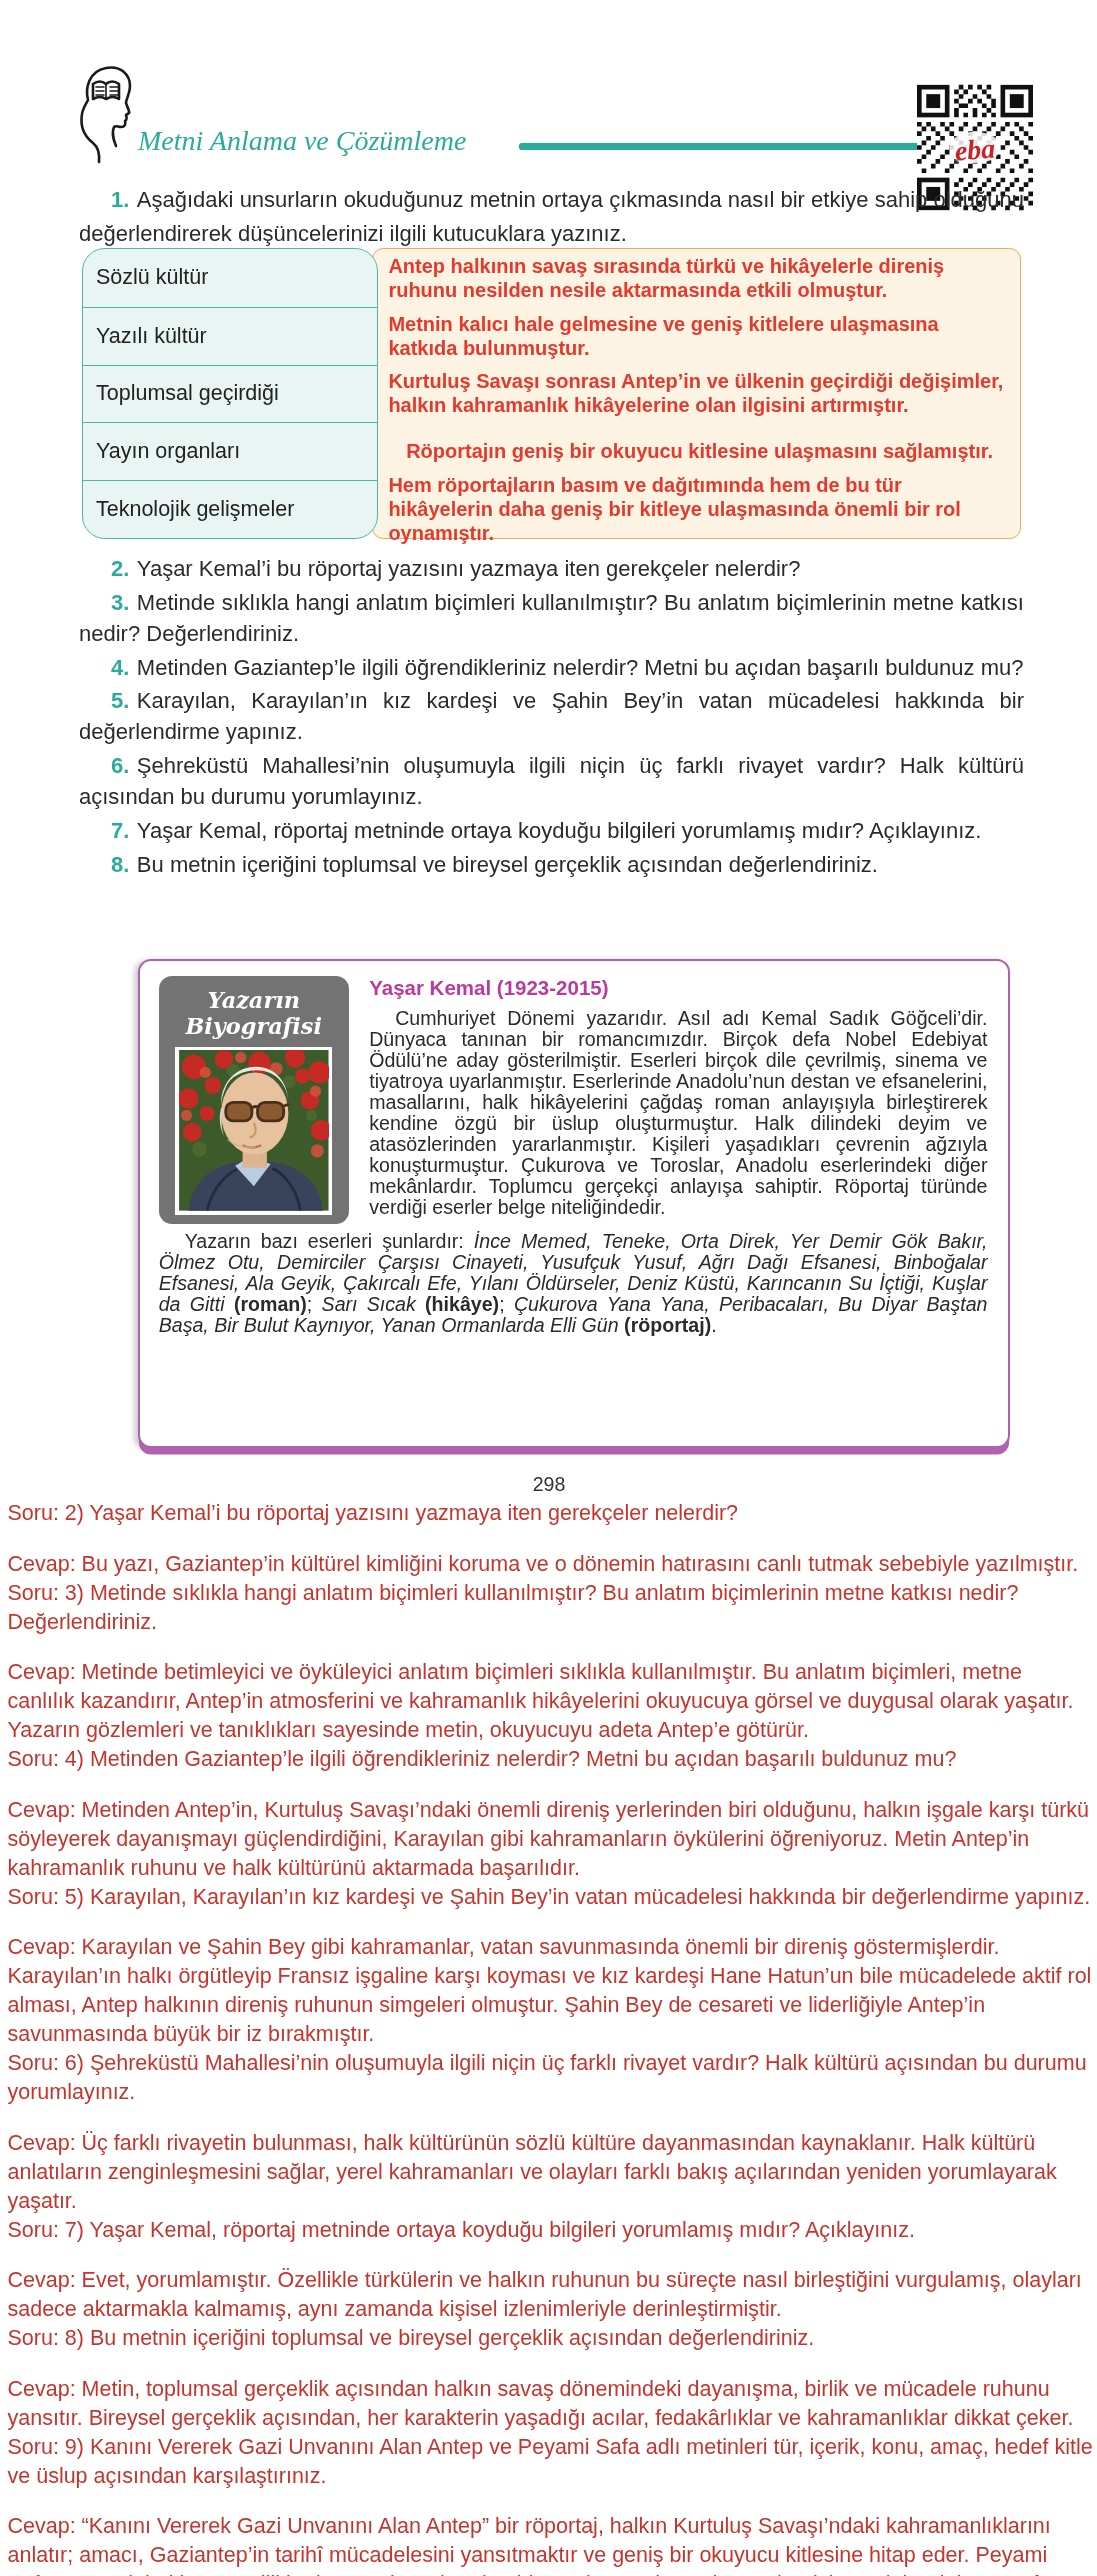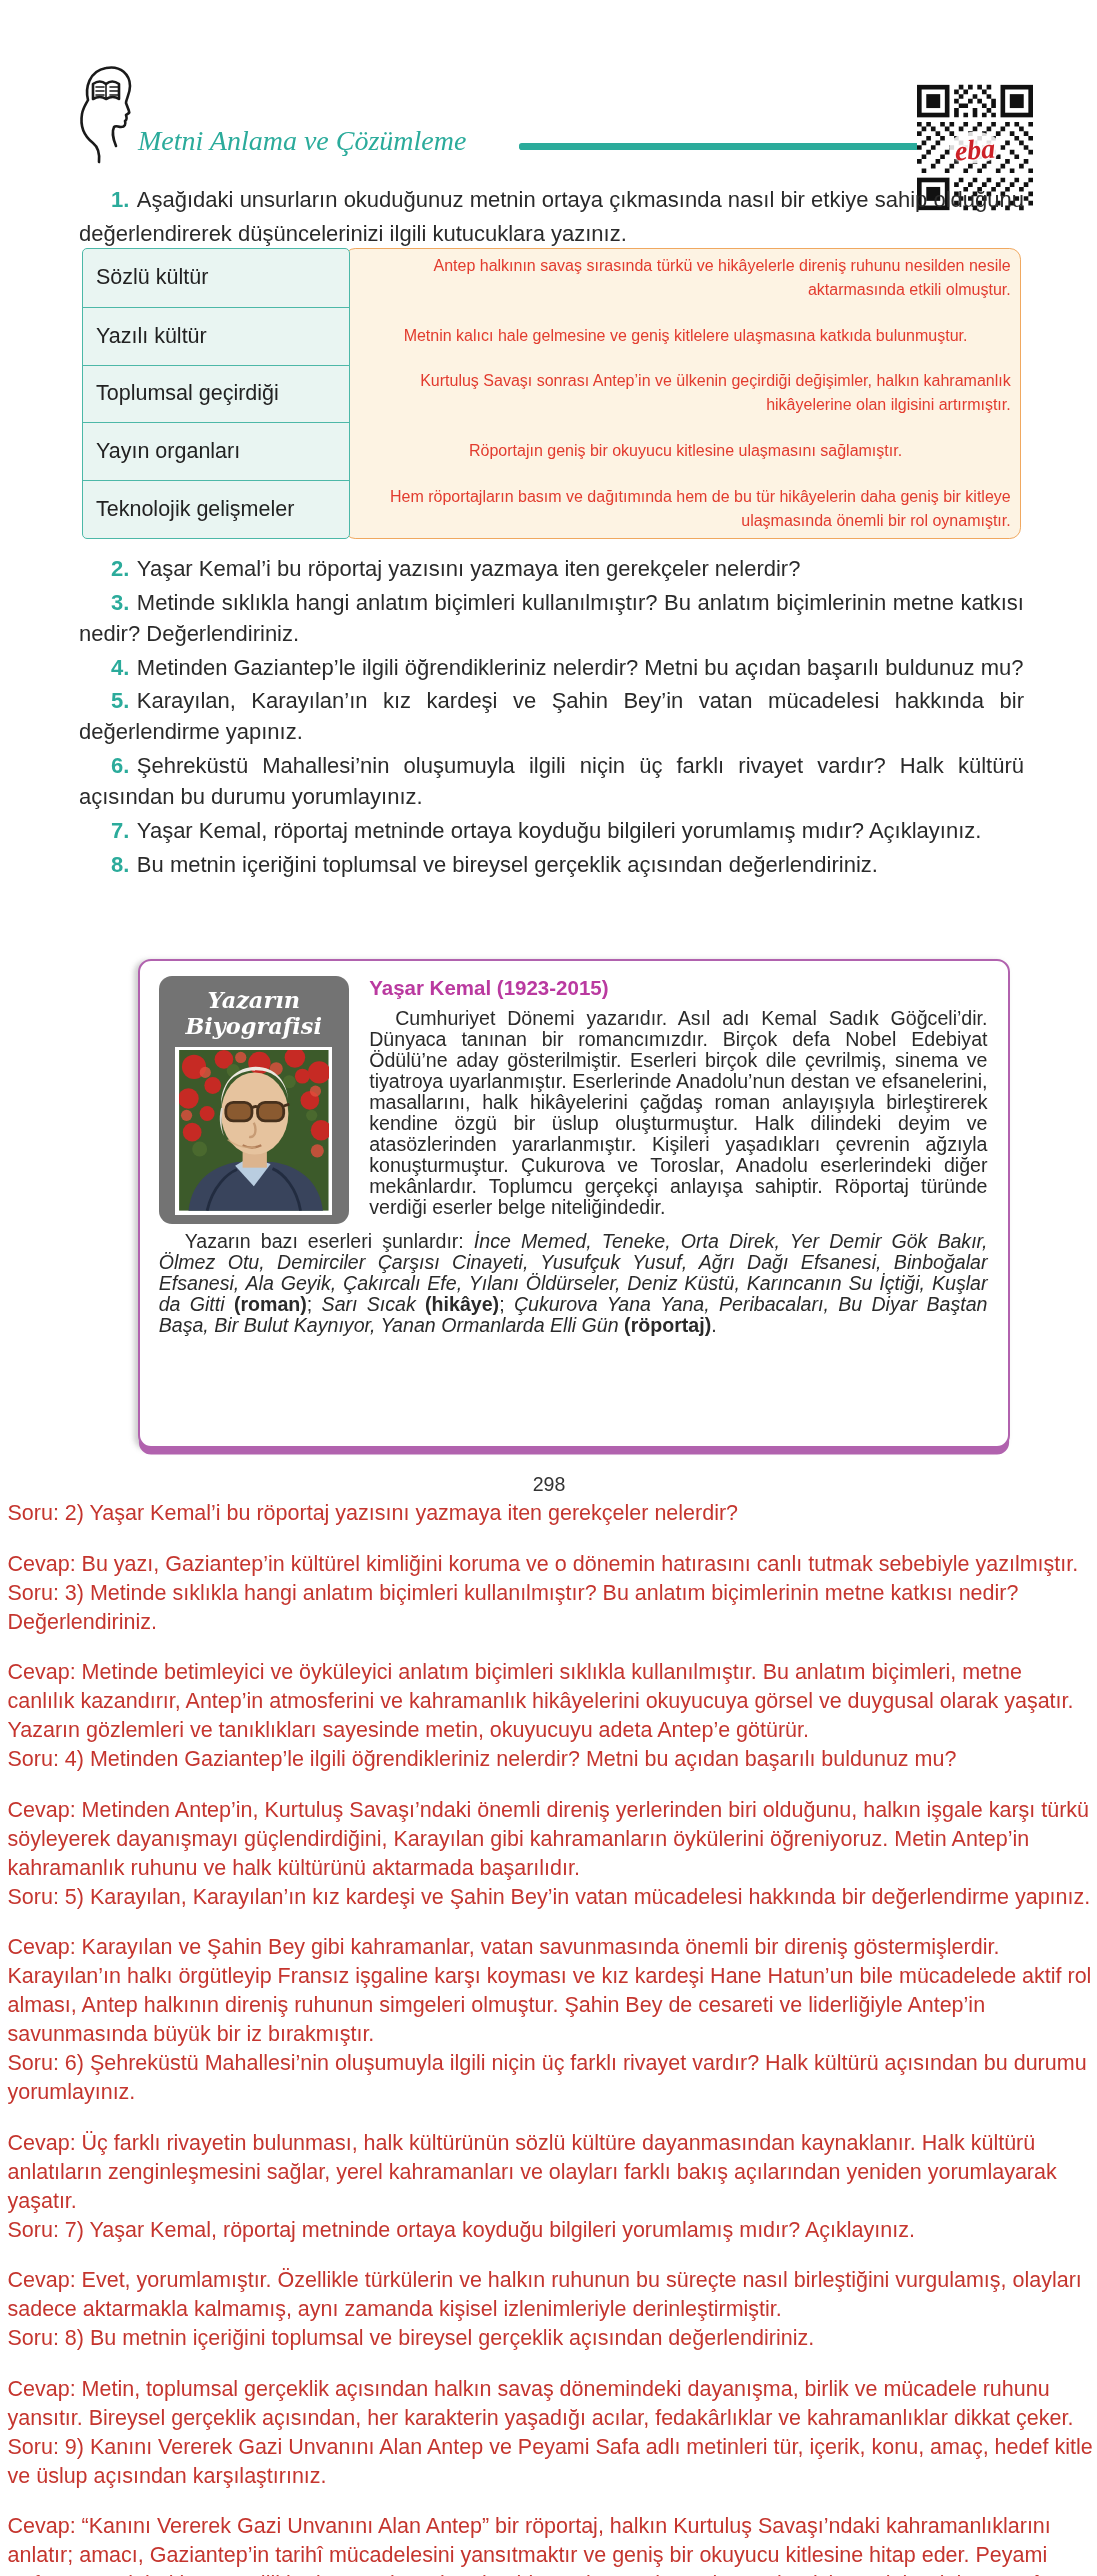--- a/index.html
+++ b/index.html
@@ -15,26 +15,26 @@
   .qr svg { width: 100%; height: 100%; }
   .qr .eba { position: absolute; left: 50%; top: 52%; transform: translate(-50%, -50%) rotate(-4deg);
              font-family: "Liberation Serif", serif; font-style: italic; font-weight: bold;
              font-size: 28px; color: #cc2127;
              text-shadow: 0 0 3.7px #fff, 0 0 5.6px #fff, 0.9px 0.9px 1.9px #fff, -0.9px -0.9px 1.9px #fff; }
 
   
   .q1 { position: absolute; left: 79px; top: 183px; width: 945px; font-size: 22px; line-height: 34px; text-align: justify; text-indent: 32px; }
   .qnum { color: #2BAB9B; font-weight: bold; margin-right: 7.5px; }
   .q1table { position: absolute; left: 82px; top: 248px; width: 939px; height: 291px; display: flex; }
-  .q1terms { width: 268px; border: 1.9px solid #4CB8A8; border-radius: 5px; background: #E9F5F2; overflow: hidden; z-index: 2; }
+  .q1terms { width: 296px; border: 1.9px solid #4CB8A8; border-radius: 23px; background: #E9F5F2; overflow: hidden; z-index: 2; }
   .q1term { height: 20%; display: flex; align-items: center; padding-left: 13px; font-size: 21.5px; color: #222; border-top: 1.9px solid #4CB8A8; }
   .q1term:first-child { border-top: none; }
   .q1answers { flex: 1; margin-left: -5.6px; border: 1.9px solid #F0A860; border-radius: 11.2px; background: #FDF3E3; z-index: 1; }
   .q1ans { height: 20%; display: flex; align-items: center; justify-content: center; padding: 0 9.3px 0 15px;
-           color: #E23B2E; font-size: 16px; line-height: 24px; text-align: right; }
+           color: #E23B2E; font-size: 20px; line-height: 24px; text-align: left; font-weight: bold; }
 
   
   .qlist { position: absolute; left: 79px; top: 553px; width: 945px; }
   .qlist p { font-size: 22px; line-height: 31px; text-align: justify; text-indent: 32px; margin-bottom: 2.8px; color: #2a2a2a; }
   .it { font-style: italic; }
 
   
   .bio { position: absolute; left: 138px; top: 959px; width: 872px; height: 489px;
          background: #fff; border: 2.8px solid #B162AE; border-radius: 13px;
          box-shadow: 0 7.5px 0 -0.9px #B162AE, -3.7px 1.9px 5.6px rgba(120,120,120,.35);

